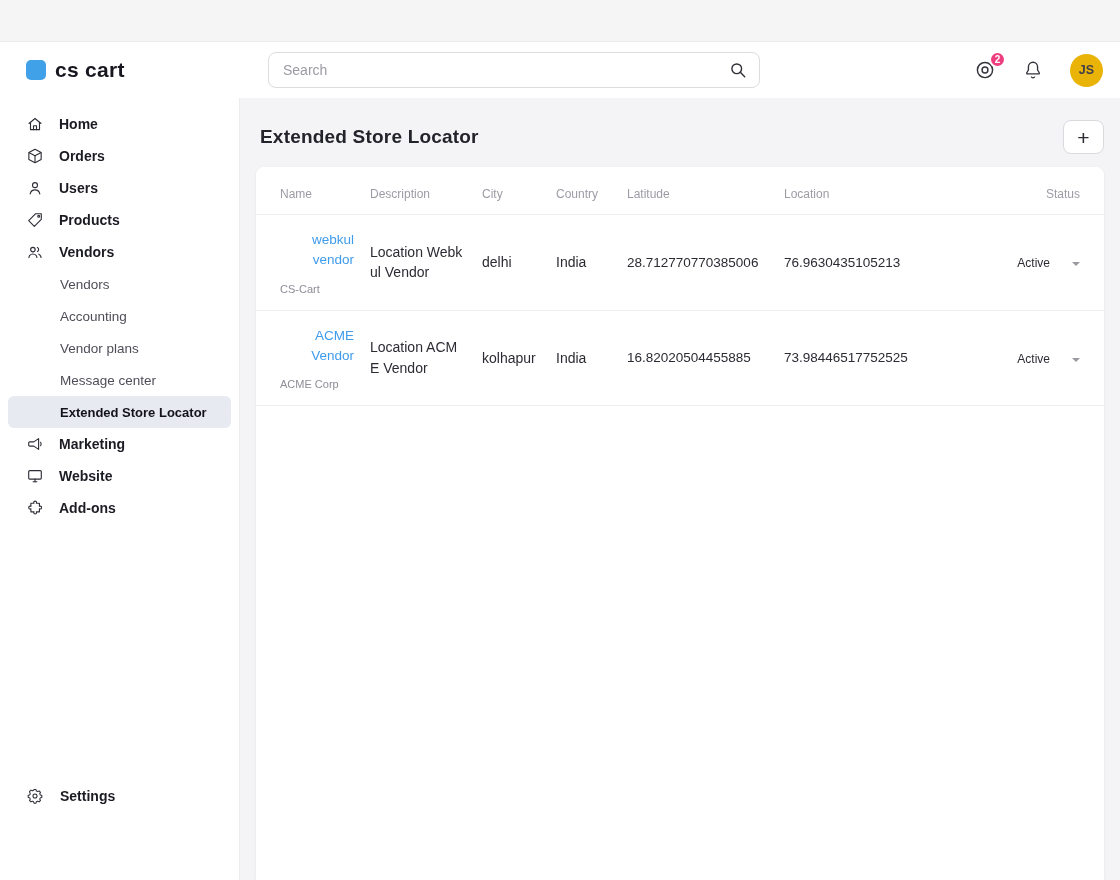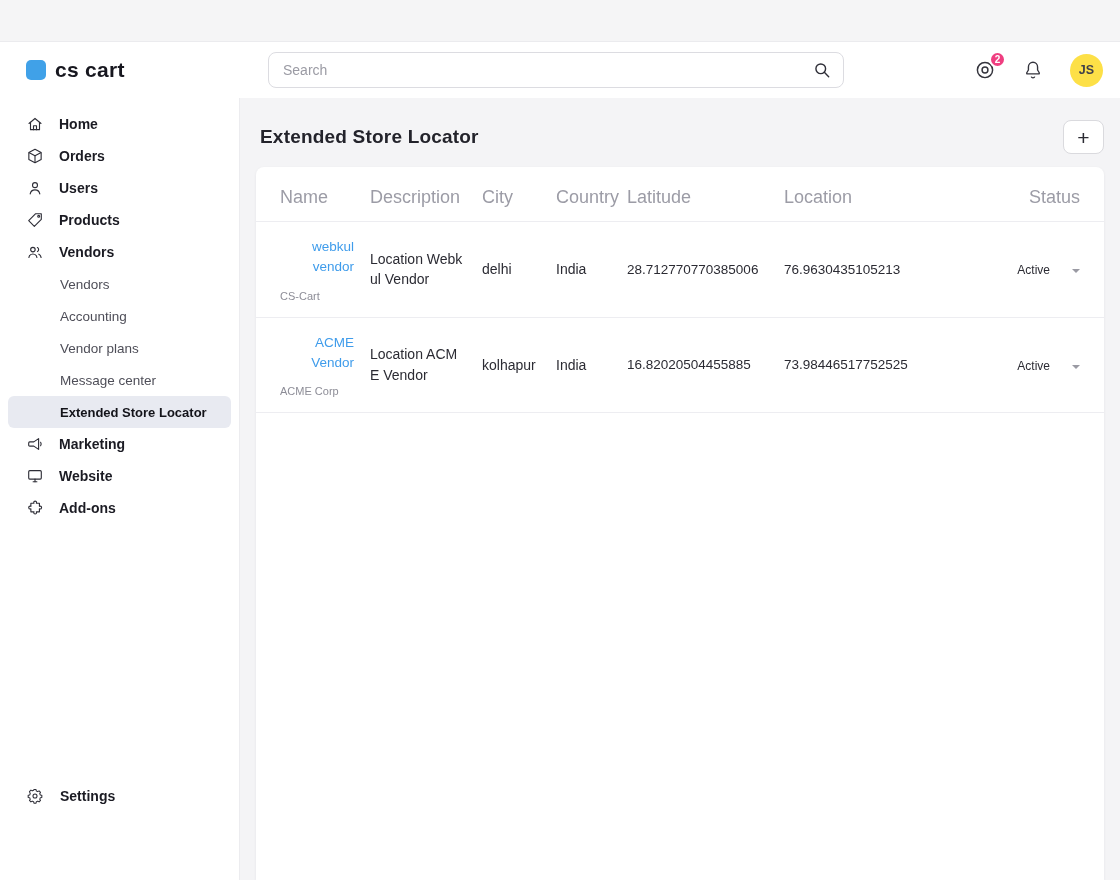--- a/index.html
+++ b/index.html
@@ -8,34 +8,34 @@
 
   .app { width:1120px; height:880px; display:flex; flex-direction:column; }
 
   .top-strip { height:42px; background:#f5f5f6; border-bottom:1px solid #ebebee; flex:0 0 auto; }
 
   .header { height:56px; background:#fff; display:flex; align-items:center; flex:0 0 auto; }
   .logo { width:240px; padding-left:26px; display:flex; align-items:center; gap:9px; cursor:pointer; flex:0 0 auto; }
   .logo-mark { width:20px; height:20px; border-radius:5px; background:#40a1e8; display:inline-block; }
   .logo-text { font-size:21px; font-weight:600; color:#17171f; letter-spacing:.3px; }
 
-  .search-wrap { position:relative; width:576px; margin-left:28px; flex:0 0 auto; }
+  .search-wrap { position:relative; width:492px; margin-left:28px; flex:0 0 auto; }
   .search-input { width:100%; height:36px; border:1px solid #dcdce1; border-radius:8px; padding:0 44px 0 14px;
                   font-size:14px; color:#33333b; font-family:inherit; outline:none; background:#fff; }
   .search-input::placeholder { color:#9b9ba4; }
   .search-btn { position:absolute; right:12px; top:50%; transform:translateY(-50%); width:20px; height:20px;
                 color:#2f2f38; cursor:pointer; display:flex; }
 
   .header-right { margin-left:auto; display:flex; align-items:center; gap:26px; padding-right:17px; }
   .hicon { position:relative; width:22px; height:22px; color:#34343d; cursor:pointer;
            display:flex; align-items:center; justify-content:center; }
   .badge { position:absolute; top:-8px; right:-10px; min-width:17px; height:17px; border-radius:9px;
            background:#ef3e80; border:2px solid #fff; color:#fff; font-size:10px; font-weight:bold;
            display:flex; align-items:center; justify-content:center; padding:0 3px; }
-  .avatar { width:33px; height:33px; border-radius:50%; background:#fde047; color:#40404a; font-size:12.5px;
+  .avatar { width:33px; height:33px; border-radius:50%; background:#eab308; color:#40404a; font-size:12.5px;
             font-weight:bold; display:flex; align-items:center; justify-content:center; cursor:pointer; }
 
   .shell { flex:1; display:flex; min-height:0; }
 
   .sidebar { width:240px; background:#fff; border-right:1px solid #ececef; display:flex; flex-direction:column;
              padding-top:10px; flex:0 0 auto; }
   .nav-item { height:32px; display:flex; align-items:center; gap:15px; padding:0 12px 0 26px;
               font-size:14px; font-weight:bold; color:#1b1b23; cursor:pointer; flex:0 0 auto; }
   .nav-icon { width:18px; height:18px; color:#2e2e37; display:flex; flex:0 0 auto; }
   .nav-icon svg { width:18px; height:18px; }
@@ -49,21 +49,21 @@
   .main { flex:1; background:#f4f4f6; padding:18px 16px 0 16px; display:flex; flex-direction:column; min-width:0; }
   .page-head { display:flex; align-items:center; justify-content:space-between; margin:4px 0 13px 4px; }
   .page-title { margin:0; font-size:19px; font-weight:bold; color:#23232b; letter-spacing:.2px; }
   .add-btn { width:41px; height:34px; background:#fff; border:1px solid #dadade; border-radius:8px;
              font-size:21px; font-weight:400; color:#2b2b33; cursor:pointer; line-height:1;
              display:flex; align-items:center; justify-content:center; font-family:inherit; }
 
   .card { background:#fff; border-radius:8px 8px 0 0; box-shadow:0 1px 3px rgba(25,25,50,.07); flex:1; overflow:hidden; }
 
   table.locator { width:100%; border-collapse:collapse; table-layout:fixed; }
-  th { font-size:18px; font-weight:normal; color:#9c9ca6; text-align:left; padding:20px 8px 13px;
+  th { font-size:12px; font-weight:normal; color:#9c9ca6; text-align:left; padding:20px 8px 13px;
        border-bottom:1px solid #ededf1; }
   th:first-child { padding-left:24px; }
   th.col-status, td.td-status { text-align:right; padding-right:24px; }
   td { padding:15px 8px; border-bottom:1px solid #ededf1; font-size:14px; color:#2b2b33; vertical-align:middle; }
   td:first-child { padding-left:24px; }
 
   .vendor-link { color:#3f9ceb; font-size:13.5px; line-height:1.5; text-decoration:none; display:block; cursor:pointer;text-align:right; }
   .vendor-company { font-size:11px; color:#8d8d97; margin-top:12px; }
   .td-desc { word-break:break-all; line-height:1.45; }
   .td-num { font-size:13.5px; }

